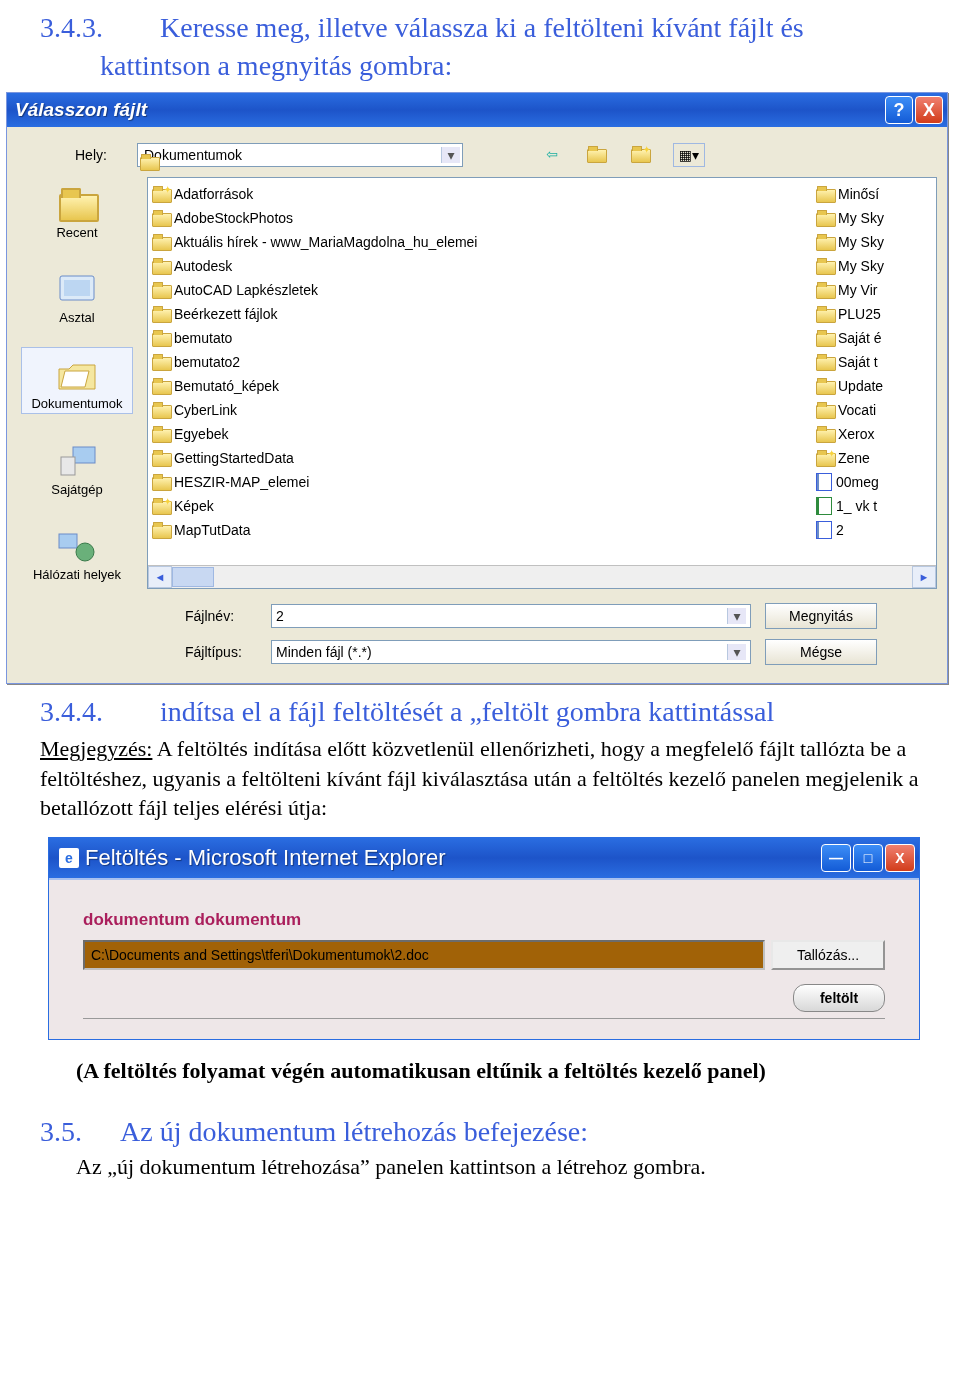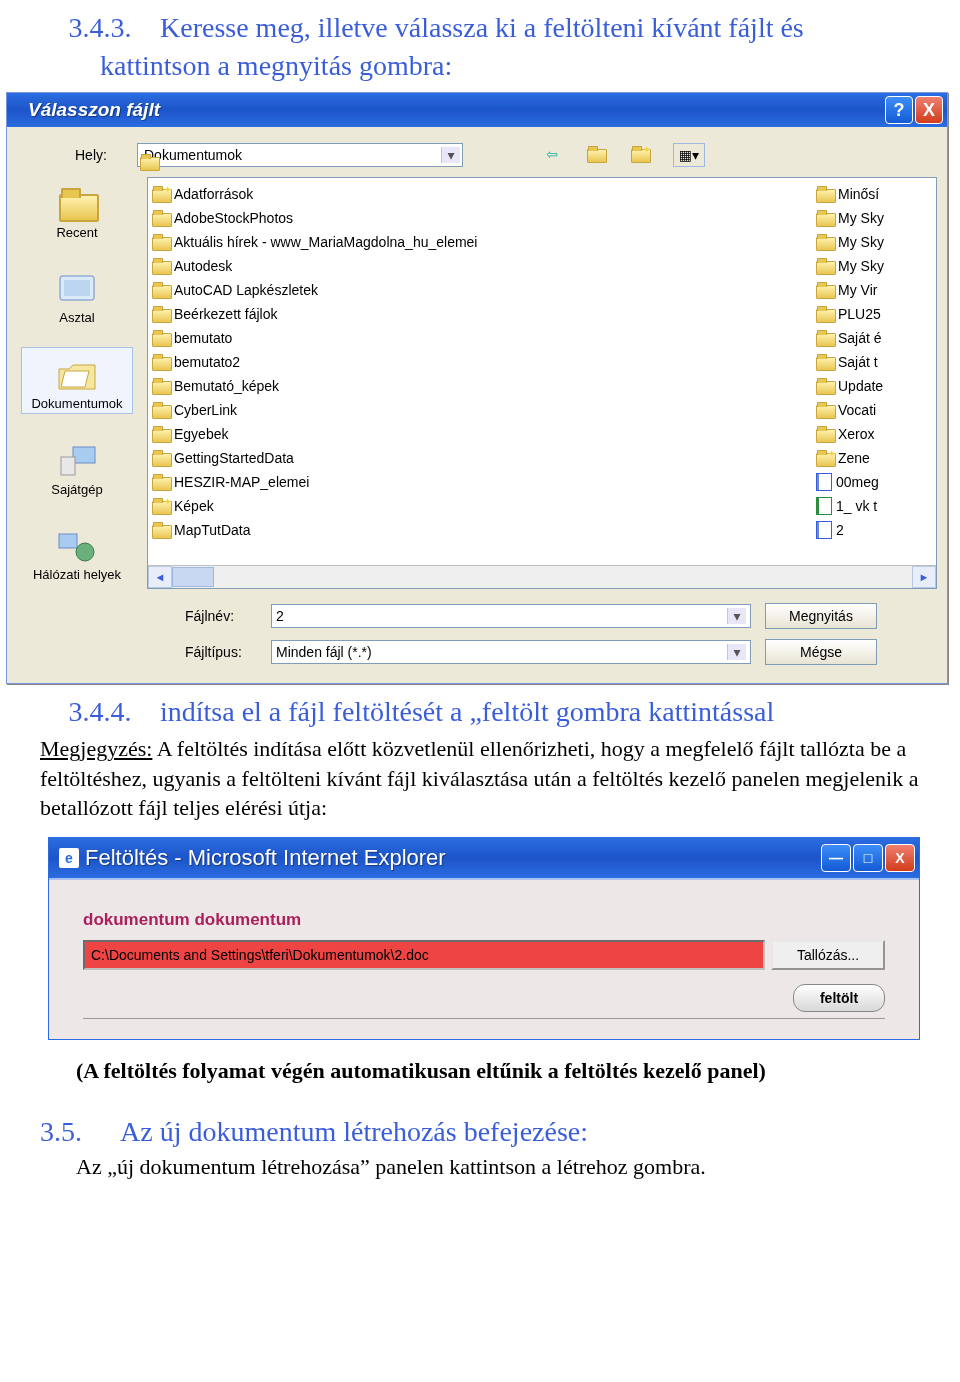--- a/index.html
+++ b/index.html
@@ -14,40 +14,40 @@
   .doc-section {
     padding: 12px 40px 8px 40px;
   }
   .step-head {
     display: flex;
     align-items: baseline;
     font-size: 28px;
     color: #3a5edb;
     margin: 0 0 6px 0;
   }
-  .step-num { width: 120px; flex-shrink:0;text-align:center; }
+  .step-num { width: 120px; flex-shrink:0; }
   .step-text { }
   .indent-line2 { margin-left: 0; color:#3a5edb; font-size:28px; }
   .note { font-size:22px; line-height:1.35; margin-top:4px; }
   .note u { text-decoration: underline; }
   
   .dialog {
     margin: 2px 0 0 6px;
     width: 940px;
     background: #ece9d8;
     font-family: Tahoma, sans-serif;
     font-size: 14px;
     border: 1px solid #7a96df;
     box-shadow: 1px 1px 0 #888;
   }
   .titlebar {
     height: 34px;
     background: linear-gradient(to bottom,#2a6de1 0%,#1d54c9 50%,#2a6de1 100%);
     display:flex; align-items:center;
-    padding: 0 4px 0 21px;
+    padding: 0 4px 0 8px;
     color:#fff;
   }
   .titlebar .title-text {
     font-size: 19px;
     font-weight: bold;
     font-style: italic;
     text-shadow: 1px 1px 1px rgba(0,0,0,.4);
     flex:1;
   }
   .tb-btn {
@@ -147,21 +147,21 @@
     display:flex;align-items:center;justify-content:center; color:#2a6de1; font-weight:bold; border-radius:2px; font-size:14px;}
   .ietb .title-text { font-size:22px; font-weight:normal; flex:1; text-shadow:1px 1px 1px rgba(0,0,0,.4);}
   .wbtn { width:28px; height:26px; margin-left:2px; border:1px solid #fff; border-radius:4px;
     background:linear-gradient(#3d8ef7,#135bd6); display:flex;align-items:center;justify-content:center;
     color:#fff; font-weight:bold; }
   .wclose { background:linear-gradient(#f08070,#d23c1a); }
   .iebody { background:#eee7e8; padding:30px 34px 20px 34px; border-top:2px solid #a9c1ef;}
   .panel-title { color:#aa1f5c; font-family: Tahoma,sans-serif; font-weight:bold; font-size:17px; margin-bottom:10px;}
   .ie-input-row { display:flex; gap:6px; }
   .ie-input {
-    flex:1; height:26px; background:#ef4444; border:2px inset #c0c0c0;
+    flex:1; height:26px; background:#a16207; border:2px inset #c0c0c0;
     display:flex;align-items:center; padding:0 6px; font-size:14px;
   }
   .ie-browse {
     width:110px; height:26px; border:2px outset #e8e8e8; background:#efefef;
     display:flex;align-items:center;justify-content:center;
   }
   .ie-upload {
     margin-top:14px; margin-left:auto; width:90px; height:26px;
     border:1px solid #888; border-radius:12px;
     background:linear-gradient(#fff,#d8d8d8);

